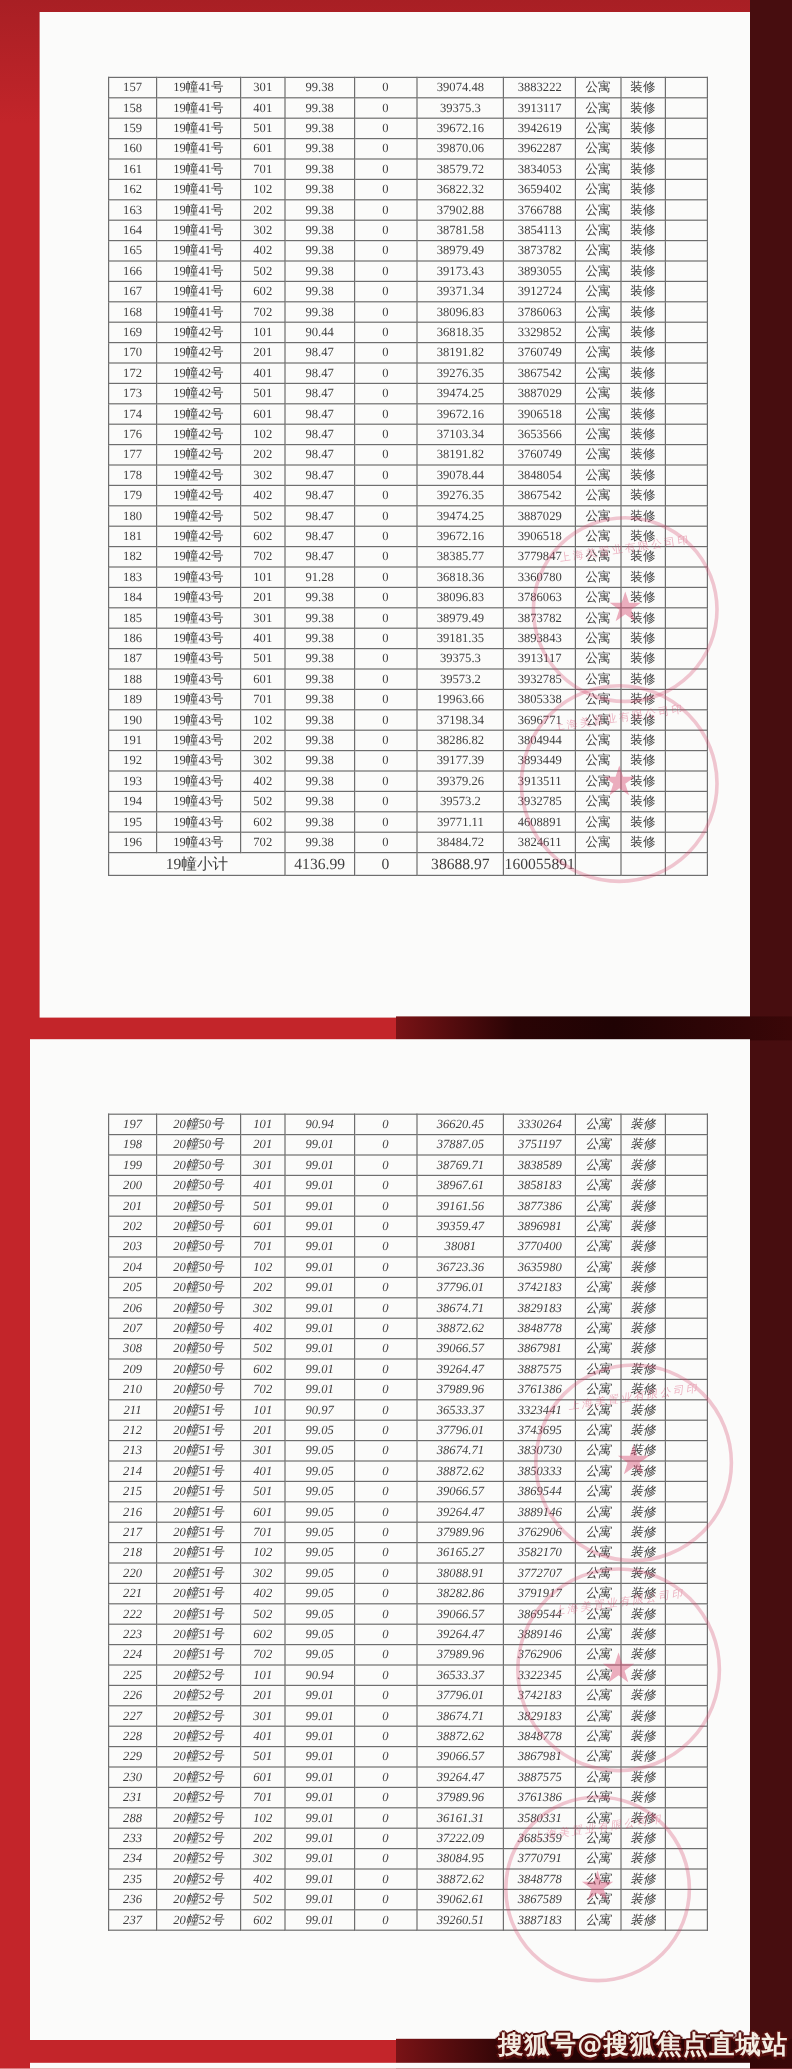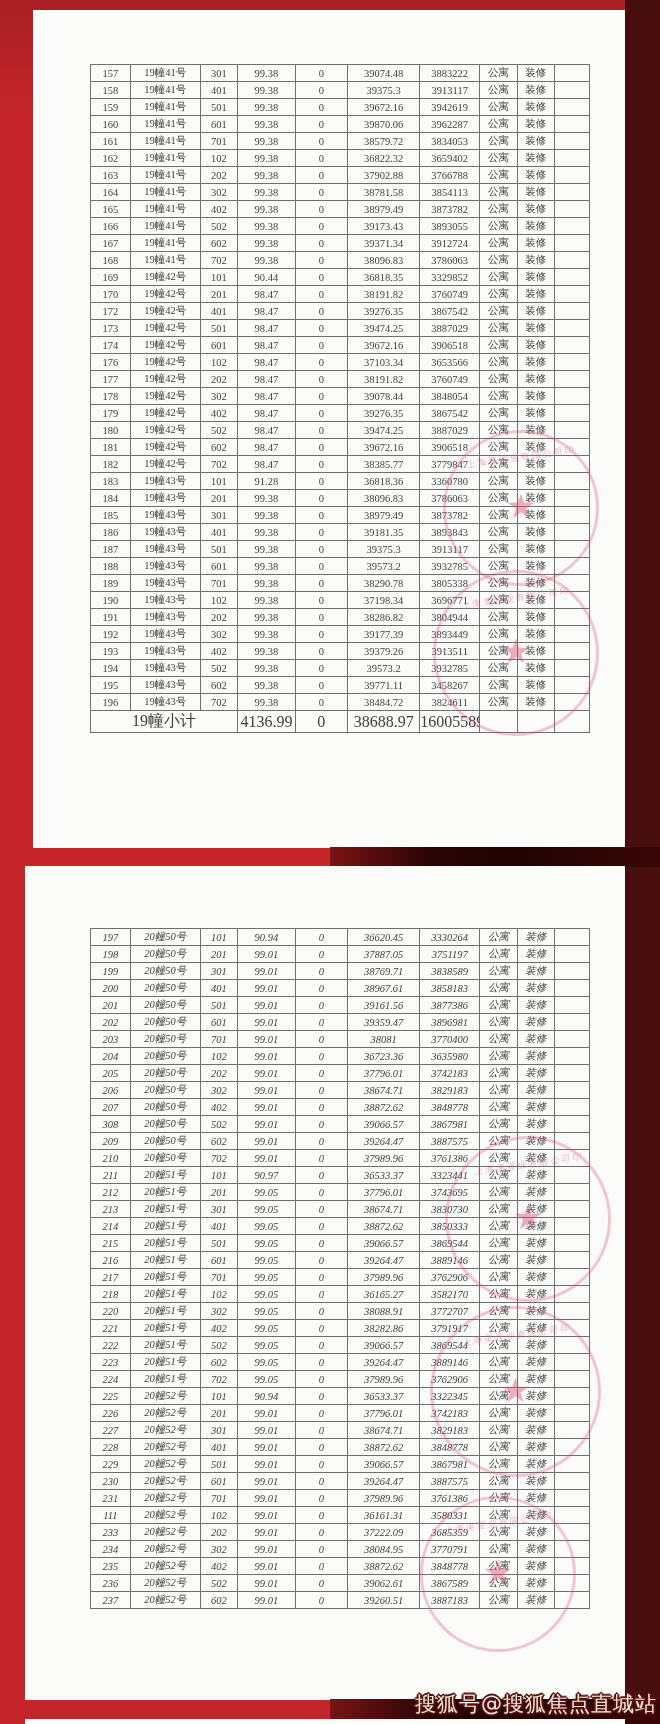--- a/index.html
+++ b/index.html
@@ -14,30 +14,30 @@
   .dark-band{position:absolute;left:330px;width:330px;height:20px;
     background:linear-gradient(90deg,#7a1316 0%,#2a0405 30%,#200304 55%,#3a0708 100%);}
   #band-mid{top:847px;}
   #band-bottom{top:1699px;height:25px;}
   table.price{border-collapse:collapse;table-layout:fixed;width:500px;
     font-size:10.5px;color:#3e3e3e;}
   #table1{position:absolute;left:57px;top:54px;}
   #table2{position:absolute;left:65px;top:62px;}
   table.price td{border:1px solid #6e6e6e;height:16px;text-align:center;
     padding:0;overflow:hidden;white-space:nowrap;}
-  table.price tr.subtotal td{font-size:16px;}
+  table.price tr.subtotal td{font-size:13px;}
   .stamp{position:absolute;border:3px solid rgba(214,72,110,.55);border-radius:50%;
     opacity:.55;pointer-events:none;}
   .stamp .star{position:absolute;left:50%;top:50%;transform:translate(-50%,-54%);
     color:rgba(214,72,110,.8);font-size:34px;font-family:"DejaVu Sans",sans-serif;}
   .stamp .arc{position:absolute;left:50%;top:12%;transform:translate(-50%,0) rotate(-8deg);
     color:rgba(214,72,110,.75);font-size:9px;letter-spacing:2px;white-space:nowrap;
     font-family:"Liberation Sans",sans-serif;}
   #watermark{position:absolute;right:3px;top:1690px;font-family:"DejaVu Sans",sans-serif;
-    font-weight:normal;font-size:21px;color:#f3ece2;letter-spacing:1px;
+    font-weight:bold;font-size:21px;color:#f3ece2;letter-spacing:1px;
     text-shadow:-2px 0 0 #58100f,2px 0 0 #58100f,0 -2px 0 #58100f,0 2px 0 #58100f,
       1px 1px 0 #58100f,-1px -1px 0 #58100f,1px -1px 0 #58100f,-1px 1px 0 #58100f;}
 </style>
 </head>
 <body>
 
 <div id="canvas">
 
   <div class="maroon-strip"></div>
 
@@ -415,21 +415,21 @@
             <td>公寓</td>
             <td>装修</td>
             <td></td>
           </tr>
           <tr>
             <td>189</td>
             <td>19幢43号</td>
             <td>701</td>
             <td>99.38</td>
             <td>0</td>
-            <td>38290.78</td>
+            <td>19963.66</td>
             <td>3805338</td>
             <td>公寓</td>
             <td>装修</td>
             <td></td>
           </tr>
           <tr>
             <td>190</td>
             <td>19幢43号</td>
             <td>102</td>
             <td>99.38</td>
@@ -488,21 +488,21 @@
             <td>装修</td>
             <td></td>
           </tr>
           <tr>
             <td>195</td>
             <td>19幢43号</td>
             <td>602</td>
             <td>99.38</td>
             <td>0</td>
             <td>39771.11</td>
-            <td>3458267</td>
+            <td>4608891</td>
             <td>公寓</td>
             <td>装修</td>
             <td></td>
           </tr>
           <tr>
             <td>196</td>
             <td>19幢43号</td>
             <td>702</td>
             <td>99.38</td>
             <td>0</td>
@@ -954,21 +954,21 @@
             <td>701</td>
             <td>99.01</td>
             <td>0</td>
             <td>37989.96</td>
             <td>3761386</td>
             <td>公寓</td>
             <td>装修</td>
             <td></td>
           </tr>
           <tr>
-            <td>111</td>
+            <td>288</td>
             <td>20幢52号</td>
             <td>102</td>
             <td>99.01</td>
             <td>0</td>
             <td>36161.31</td>
             <td>3580331</td>
             <td>公寓</td>
             <td>装修</td>
             <td></td>
           </tr>

